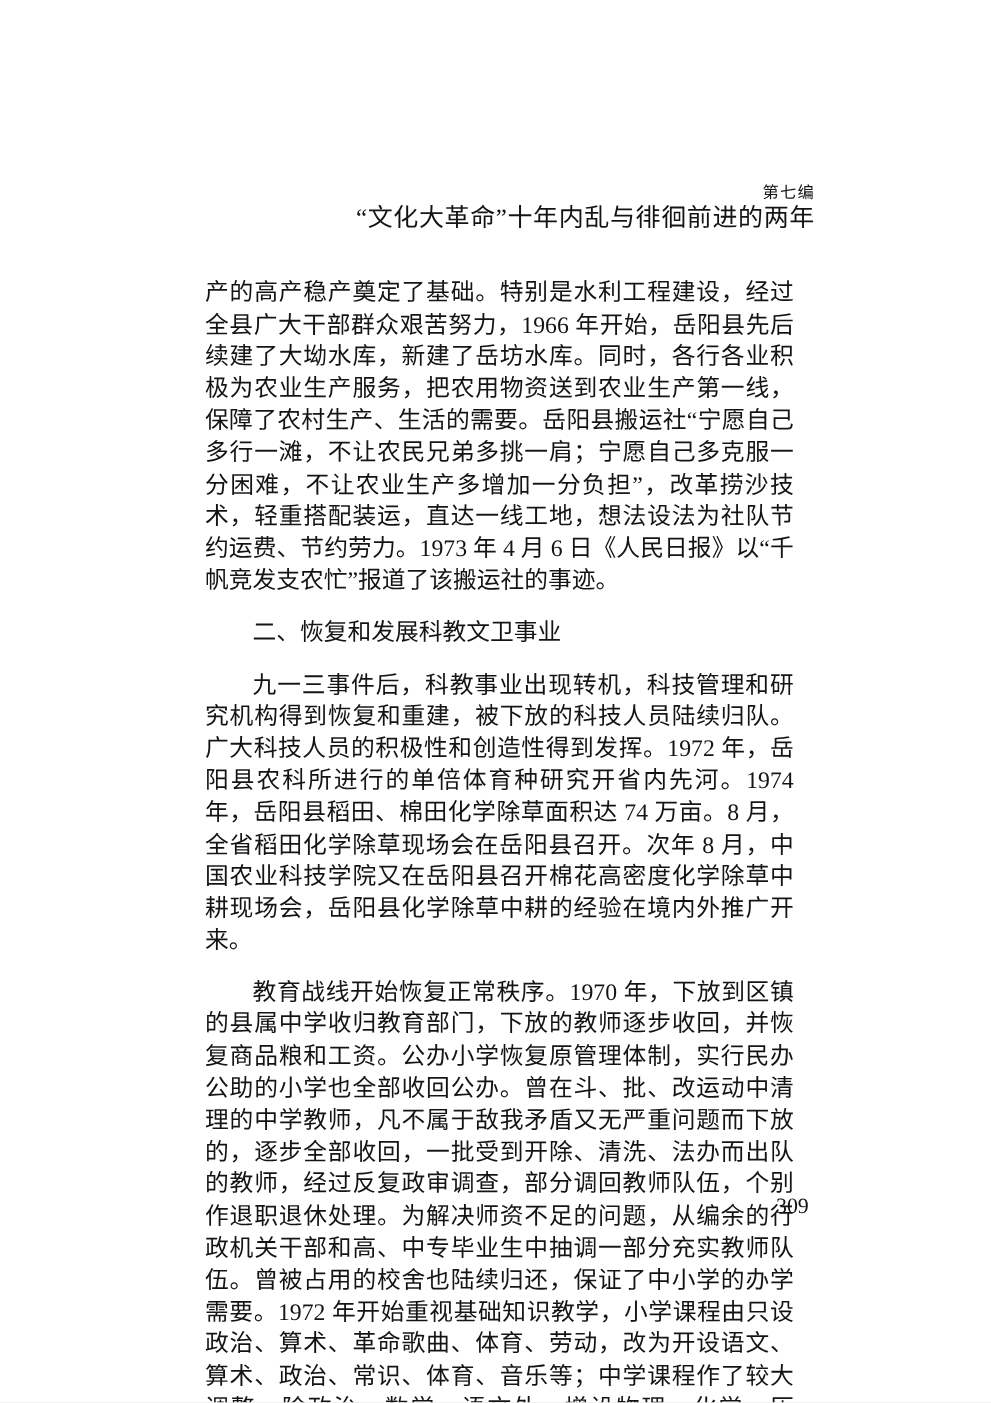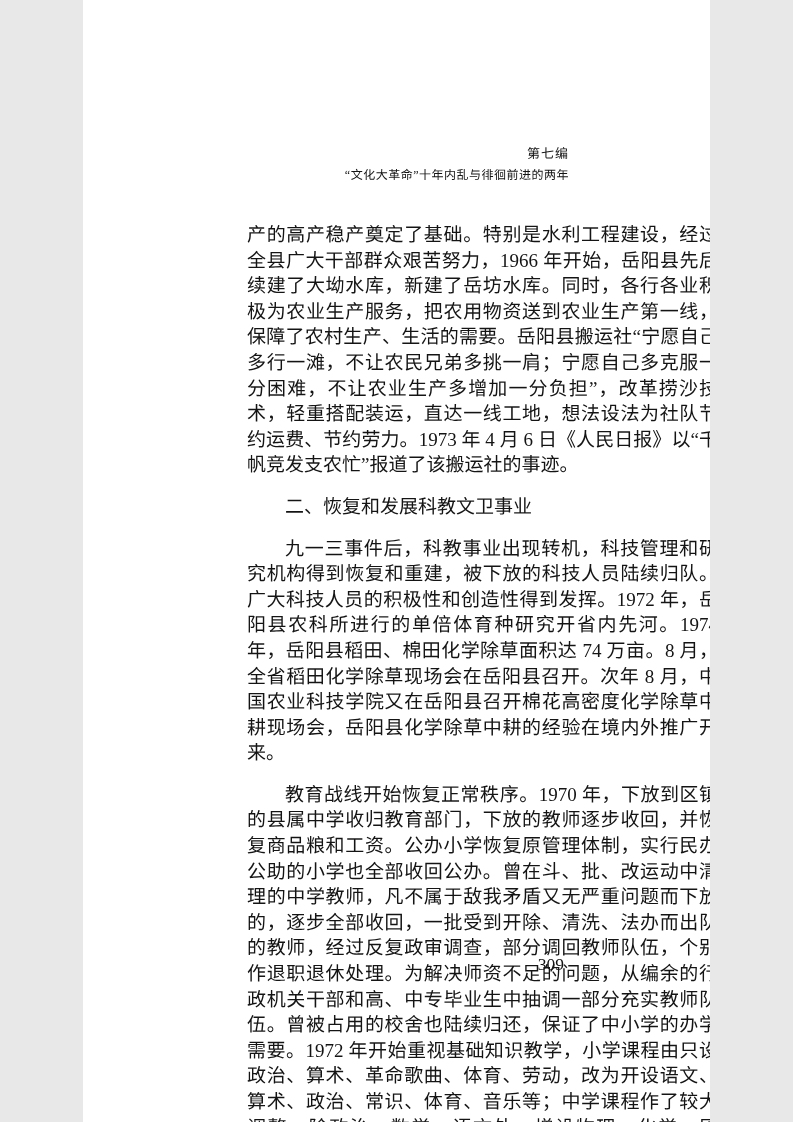--- a/index.html
+++ b/index.html
@@ -2,42 +2,42 @@
 <html lang="zh-CN"><head>
 <meta charset="utf-8">
 <style>
   html, body {
     margin: 0;
     padding: 0;
     background: #e8e8e8;
   }
   .page {
     position: relative;
-    width: 627px;
+    width: 793px;
     height: 1122px;
     background: #ffffff;
     margin: 0 auto;
     overflow: hidden;
     font-family: "Liberation Serif", "DejaVu Serif", serif;
     color: #141414;
   }
   
   .running-head {
     position: absolute;
     top: 144px;
     right: 141px;
     text-align: right;
   }
   .running-head .part-label {
     font-size: 13px;
     line-height: 20px;
     letter-spacing: 1px;
   }
   .running-head .part-title {
-    font-size: 12px;
+    font-size: 20px;
     line-height: 22px;
     letter-spacing: 0.5px;
   }
   
   .text-block {
     position: absolute;
     left: 148px;
     top: 206px;
     width: 503px;
     font-size: 19px;

